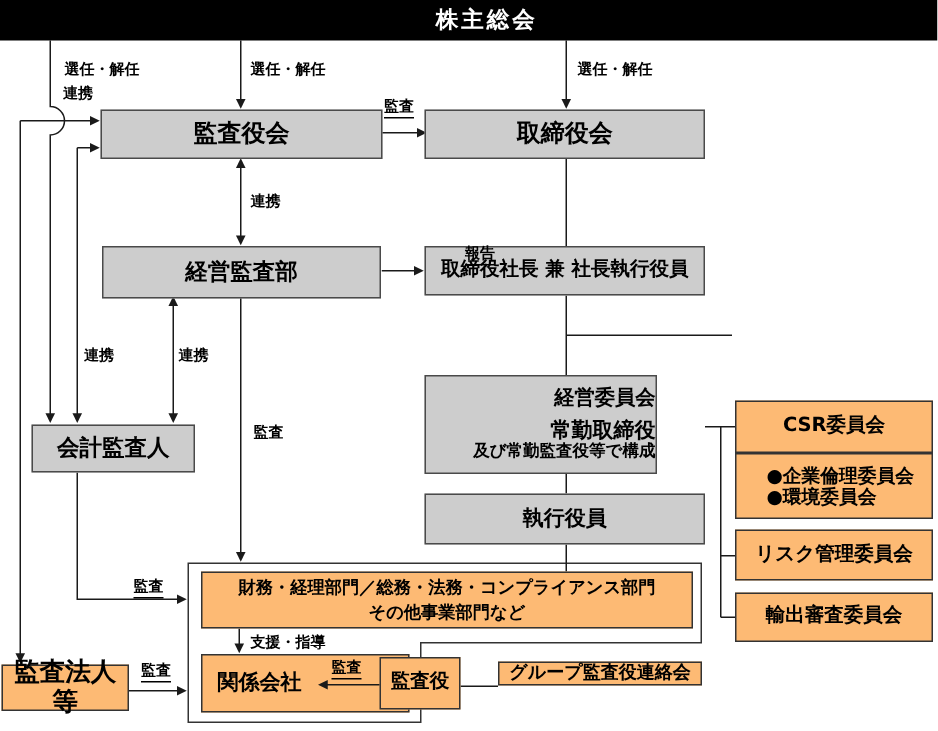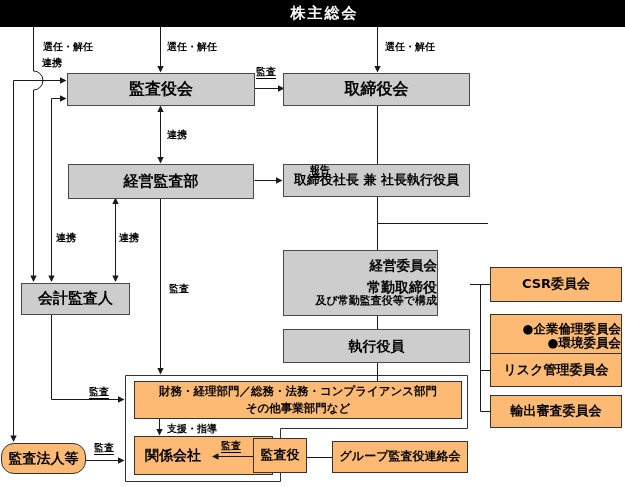--- a/index.html
+++ b/index.html
@@ -91,21 +91,21 @@
 
 
   <div class="box gray" style="left:283px;top:250px;width:155px;height:66px;align-items:flex-end;">
     <span style="font-size:13.5px;">経営委員会</span>
     <span style="font-size:14px;margin-top:6px;">常勤取締役</span>
     <span style="font-size:11px;">及び常勤監査役等で構成</span>
   </div>
 
   <div class="box white" style="left:490px;top:267px;width:132px;height:35px;font-size:13px;">CSR委員会</div>
 
-  <div class="box white left-align" style="left:490px;top:314px;width:132px;height:44px;padding-left:20px;align-items:flex-end;">
+  <div class="box white left-align" style="left:490px;top:302px;width:132px;height:44px;padding-left:20px;">
     <span style="font-size:12.5px;">●企業倫理委員会</span>
     <span style="font-size:12.5px;">●環境委員会</span>
   </div>
 
   <div class="box white" style="left:490px;top:353px;width:132px;height:34px;font-size:13px;">リスク管理委員会</div>
 
   <div class="box white" style="left:490px;top:395px;width:132px;height:33px;font-size:13px;">輸出審査委員会</div>
 
   <div class="box gray" style="left:21px;top:283px;width:109px;height:32px;font-size:15px;">会計監査人</div>
 
@@ -113,23 +113,23 @@
 
   <div class="box white" style="left:134px;top:381px;width:328px;height:38px;line-height:1.45;">
     <span style="font-size:11.5px;">財務・経理部門／総務・法務・コンプライアンス部門</span>
     <span style="font-size:11.5px;">その他事業部門など</span>
   </div>
 
   <div class="box white" style="left:134px;top:436px;width:139px;height:39px;font-size:14px;justify-content:center;align-items:flex-start;padding-left:10px;">関係会社</div>
 
   <div class="box white" style="left:253px;top:438px;width:54px;height:35px;font-size:13px;">監査役</div>
 
-  <div class="box white" style="left:332px;top:441px;width:136px;height:32px;font-size:12px;">グループ監査役連絡会</div>
+  <div class="box white" style="left:332px;top:441px;width:136px;height:16px;font-size:12px;">グループ監査役連絡会</div>
 
-  <div class="box white" style="left:1px;top:443px;width:85px;height:31px;font-size:14px;border-radius:13px;">監査法人等</div>
+  <div class="box white" style="left:1px;top:443px;width:85px;height:31px;font-size:17px;">監査法人等</div>
 
   <svg class="wires-top" width="625" height="487" viewBox="0 0 625 487">
     <path d="M253 456.5 H218" fill="none" stroke="#1a1a1a" stroke-width="1"></path>
     <polygon points="218.5,453.3 218.5,459.7 212,456.5" fill="#1a1a1a"></polygon>
   </svg>
 
   <div class="lbl" style="left:43px;top:42px;">選任・解任</div>
   <div class="lbl" style="left:167px;top:42px;">選任・解任</div>
   <div class="lbl" style="left:385px;top:42px;">選任・解任</div>
   <div class="lbl" style="left:42px;top:58px;">連携</div>

